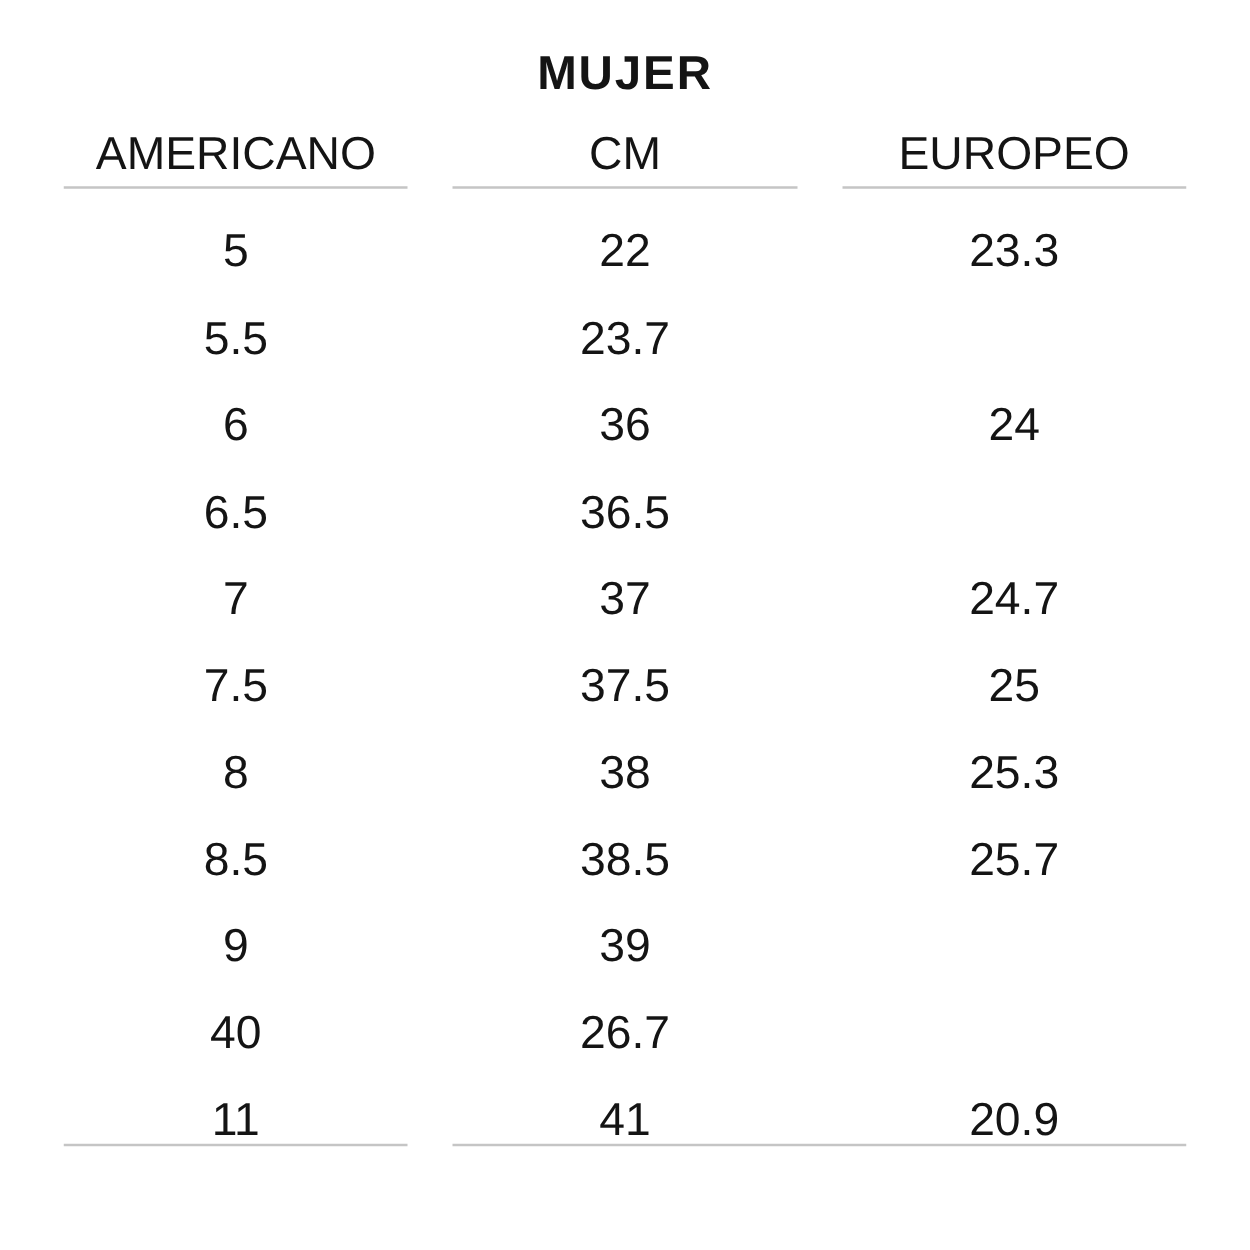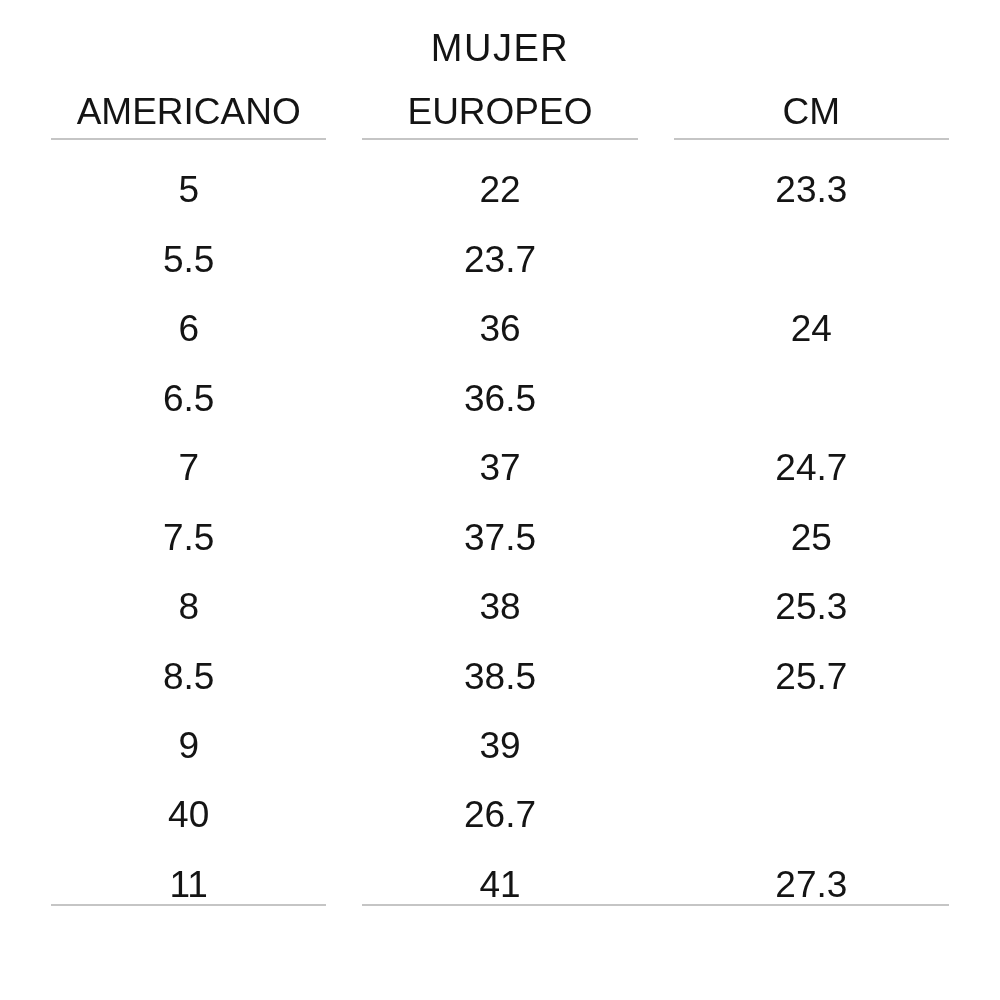--- a/index.html
+++ b/index.html
@@ -11,25 +11,25 @@
   html, body {
     width: 1000px; height: 1000px;
     background: var(--bg);
     font-family: "Liberation Sans", sans-serif;
     color: var(--text);
     overflow: hidden;
   }
   .sheet { width: 1000px; height: 1000px; position: relative; }
 
   .chart-title {
-    padding-top: 29px;
+    padding-top: 40px;
     text-align: center;
     font-size: 38px;
     line-height: 1;
-    font-weight: 400;
+    font-weight: 700;
     letter-spacing: 1.5px;
   }
 
   .size-table {
     width: 898px;
     margin-left: 51px;
   }
   .thead, .row, .bottom-row {
     display: grid;
     grid-template-columns: repeat(3, 1fr);
@@ -69,22 +69,22 @@
 <body>
 
 <div class="sheet">
 
   <div class="chart-title">MUJER</div>
 
   <div class="size-table">
 
     <div class="thead">
       <div class="hcell">AMERICANO</div>
+      <div class="hcell">CM</div>
       <div class="hcell">EUROPEO</div>
-      <div class="hcell">CM</div>
     </div>
 
     <div id="table-body">
         <div class="row">
           <div class="cell">5</div>
           <div class="cell">22</div>
           <div class="cell">23.3</div>
         </div>
         <div class="row">
           <div class="cell">5.5</div>
@@ -123,21 +123,21 @@
           <div class="cell">9</div>
           <div class="cell">39</div>
         </div>
         <div class="row">
           <div class="cell">40</div>
           <div class="cell">26.7</div>
         </div>
         <div class="row">
           <div class="cell">11</div>
           <div class="cell">41</div>
-          <div class="cell">27.3</div>
+          <div class="cell">20.9</div>
         </div>
       </div>
 
     <div class="bottom-row">
       <div class="seg1"></div>
       <div class="seg2"></div>
     </div>
 
   </div>
 </div>

